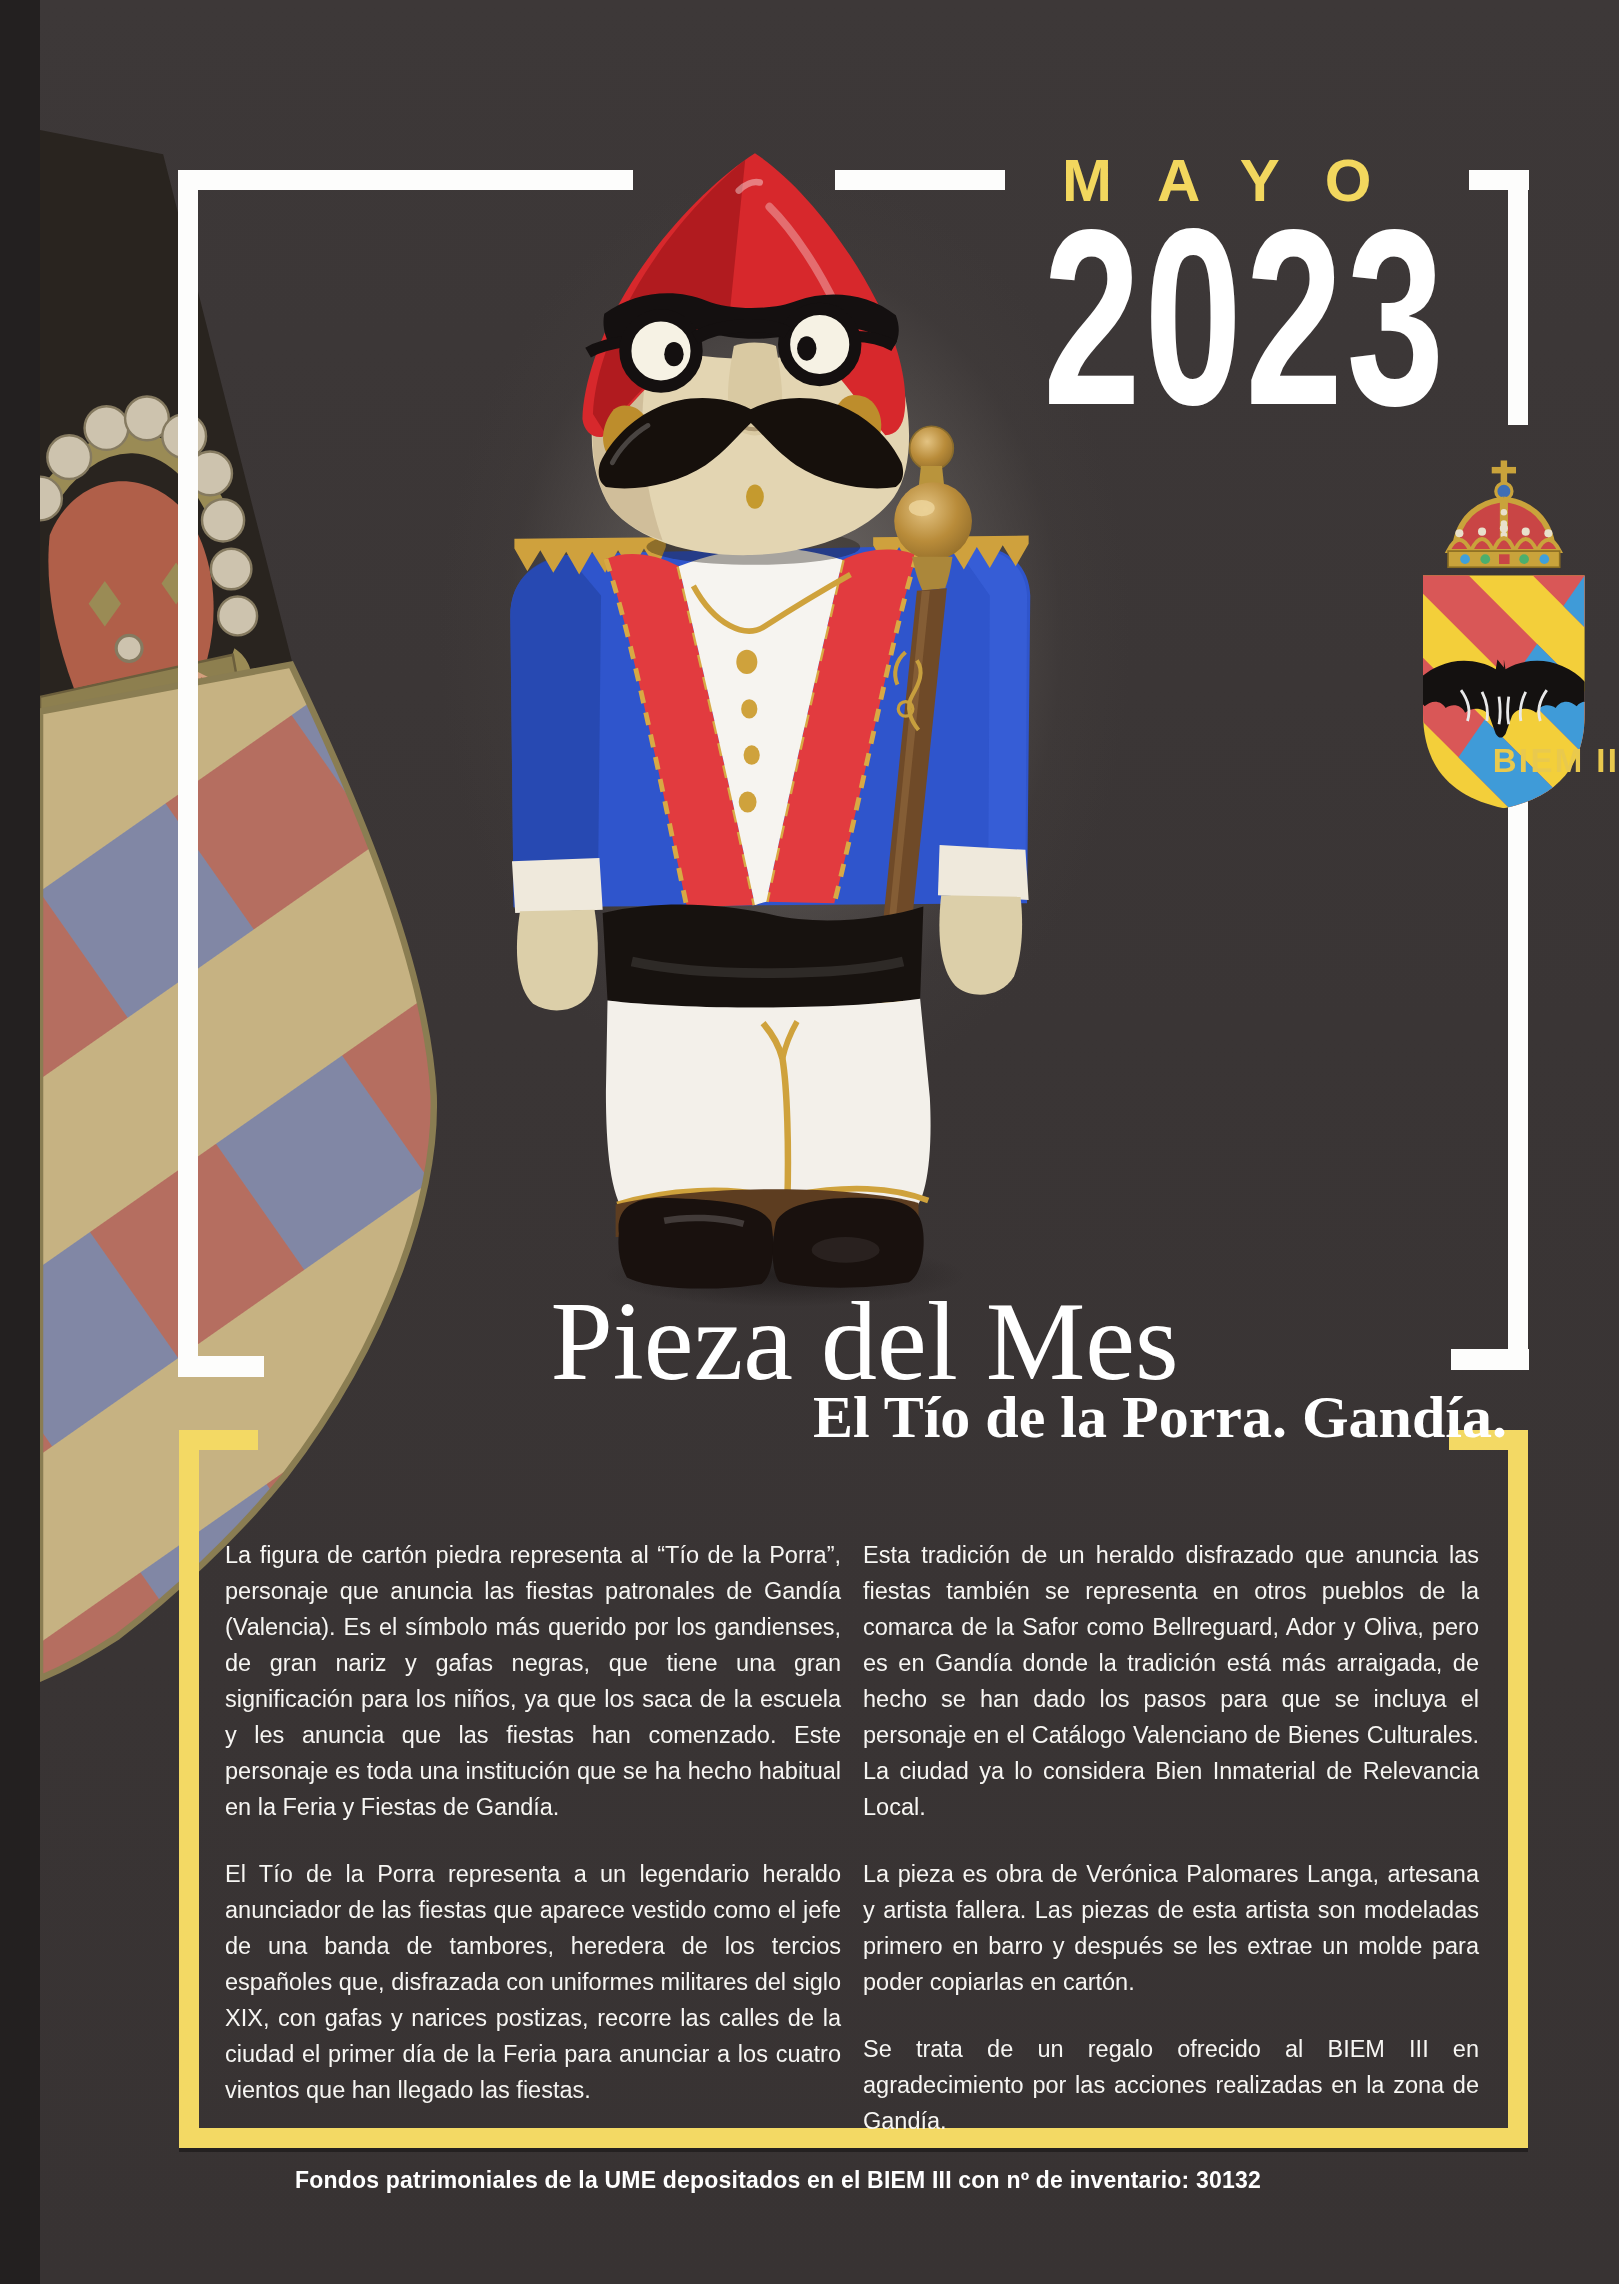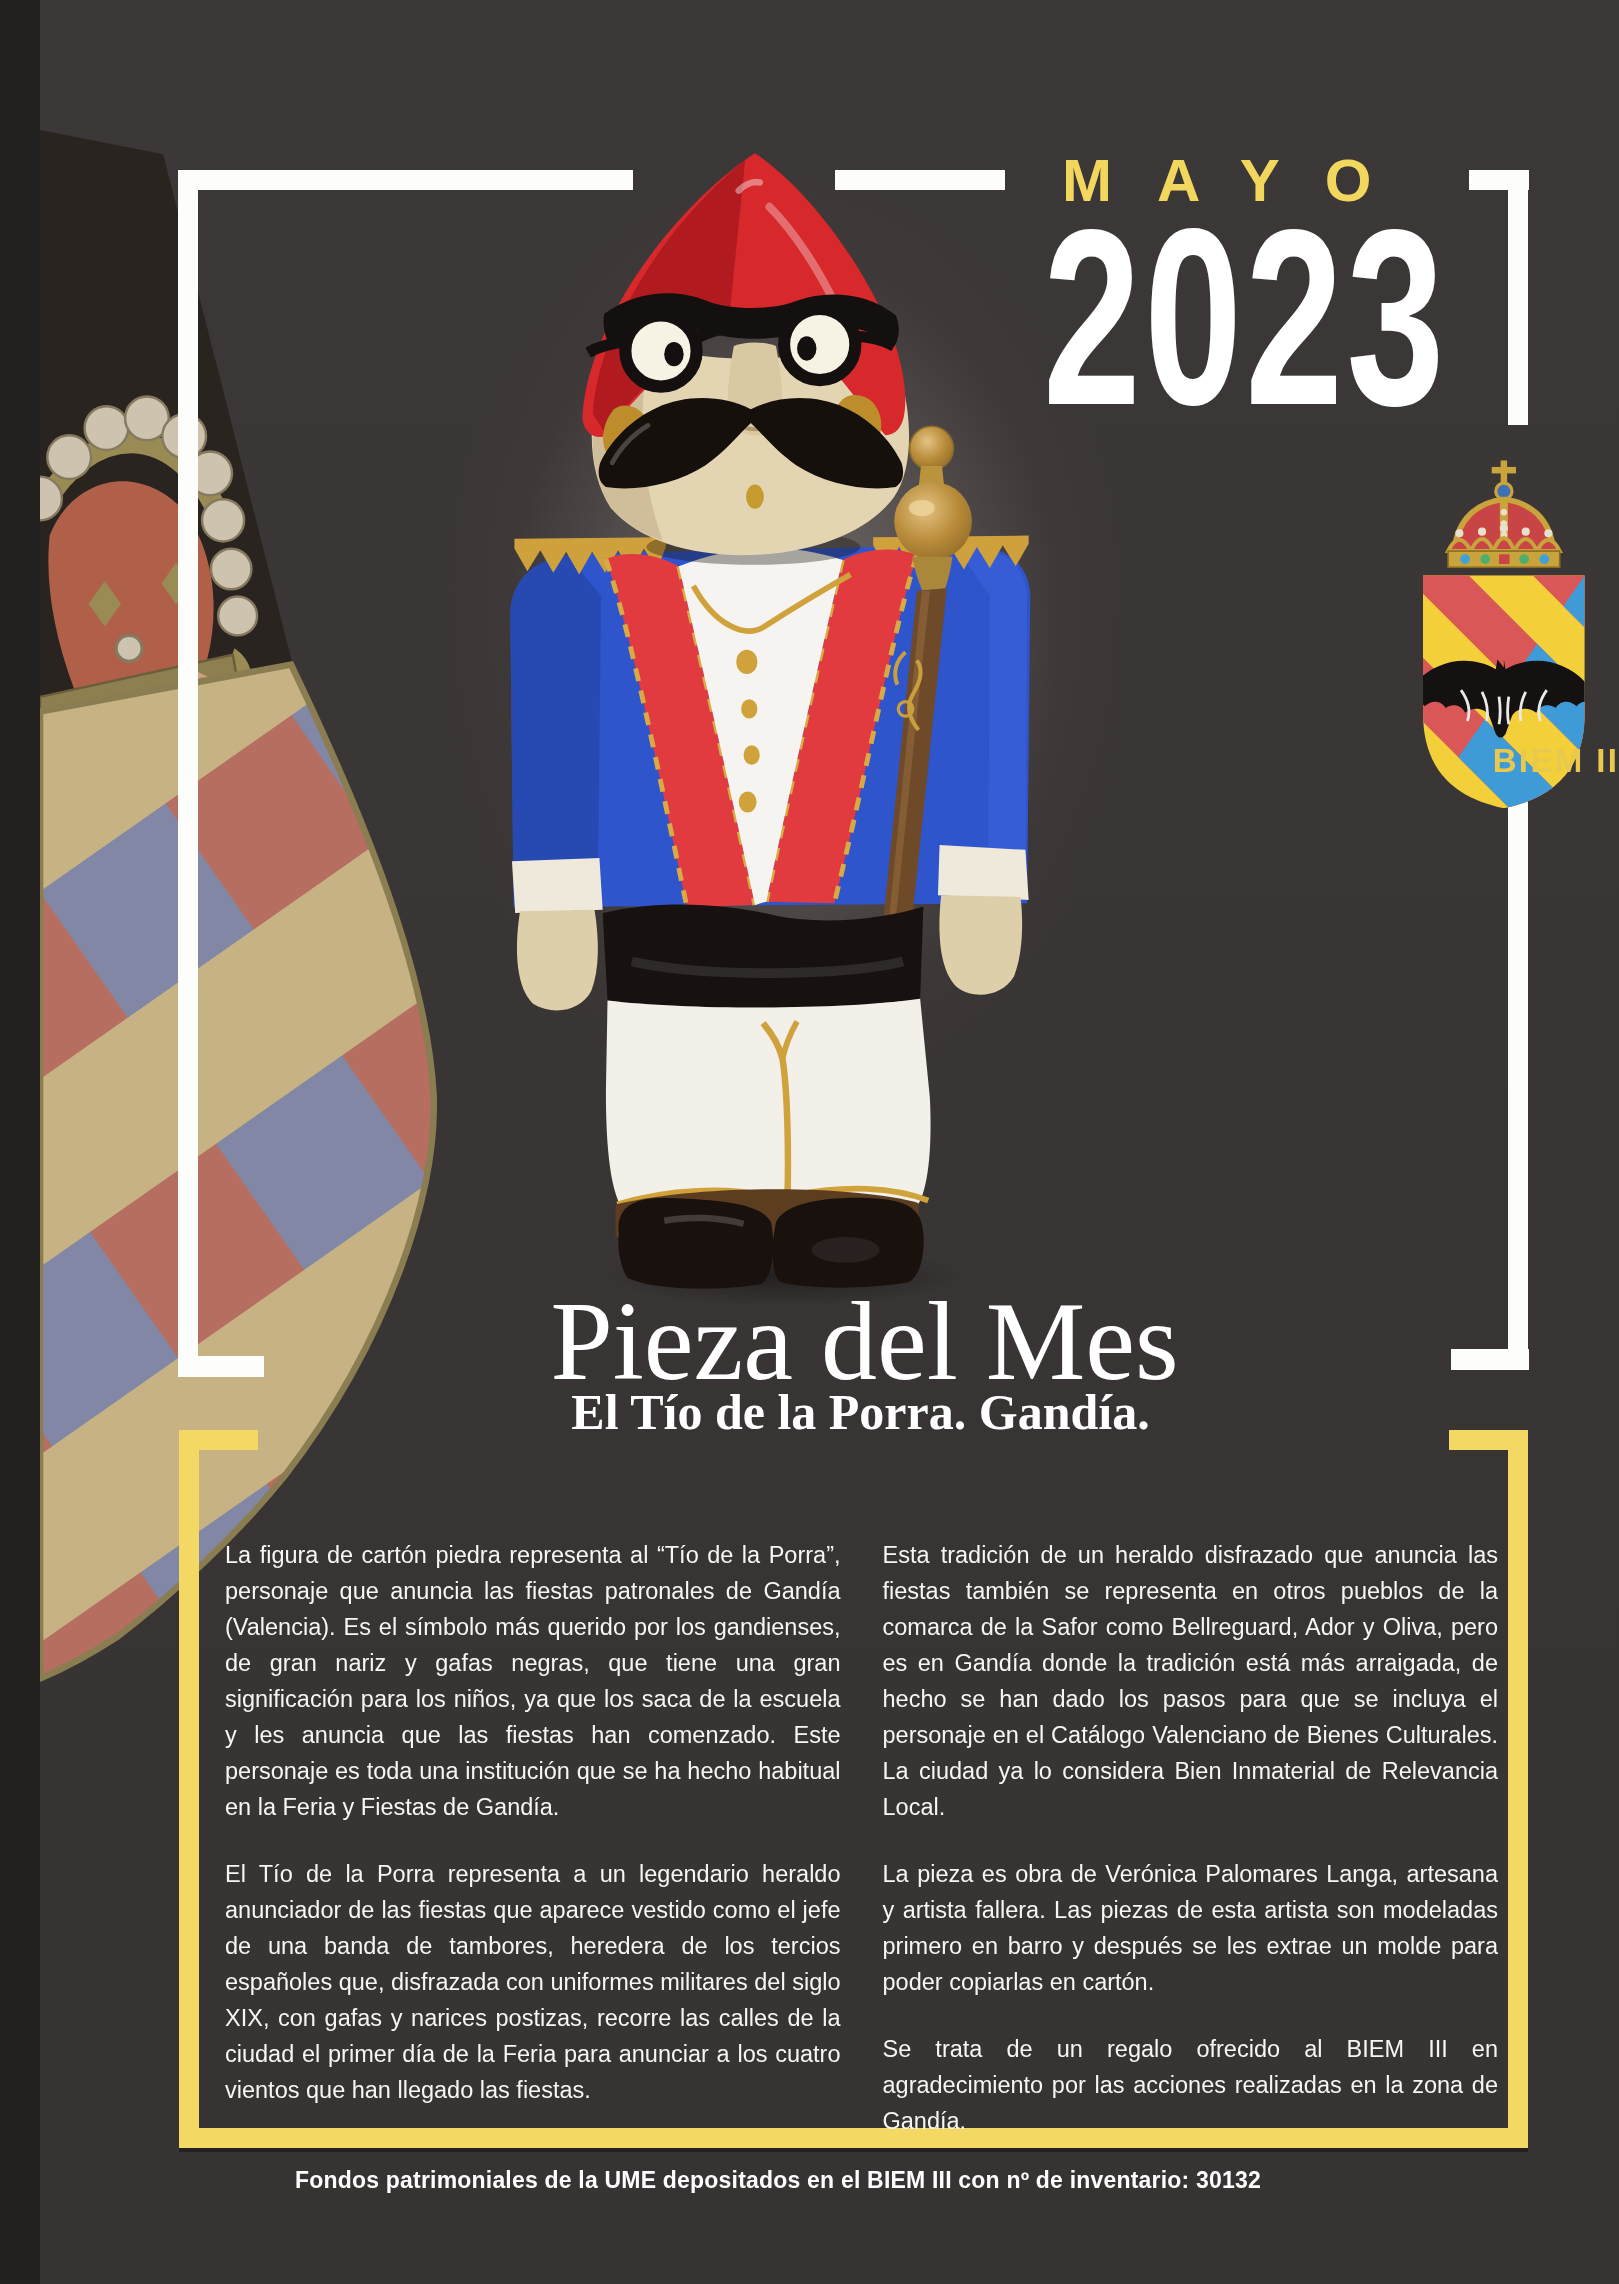--- a/index.html
+++ b/index.html
@@ -25,24 +25,24 @@
     letter-spacing:45px;white-space:nowrap;}
   .year{left:1003px;top:198px;z-index:6;color:#ffffff;font-size:251px;font-weight:bold;
     letter-spacing:4.9px;line-height:0.95;transform:scaleX(0.70);transform-origin:left top;white-space:nowrap;}
   
   .emblem{left:1340px;top:454px;width:251px;height:364px;z-index:6;}
   .emblem-label{left:1340px;top:742px;width:251px;z-index:7;text-align:right;color:#e9c94d;
     font-size:33px;font-weight:bold;letter-spacing:2.4px;}
   
   .title{left:178px;top:1285px;width:1293px;z-index:6;text-align:center;color:#ffffff;
     font-family:"Liberation Serif",serif;font-weight:normal;font-size:112px;line-height:1;white-space:nowrap;}
-  .subtitle{left:174px;top:1387px;width:1293px;z-index:6;text-align:center;color:#ffffff;
-    font-family:"Liberation Serif",serif;font-weight:bold;font-size:50px;line-height:1;white-space:nowrap;}
-  
-  .columns{left:185px;top:1537px;width:1273px;z-index:6;display:flex;gap:42px;}
+  .subtitle{left:174px;top:1387px;width:1293px;z-index:6;text-align:right;color:#ffffff;
+    font-family:"Liberation Serif",serif;font-weight:bold;font-size:60px;line-height:1;white-space:nowrap;}
+  
+  .columns{left:185px;top:1537px;width:1273px;z-index:6;display:flex;gap:22px;}
   .col{width:616px;color:#f7f6f3;font-size:23.5px;line-height:36px;text-align:justify;}
   .col p{margin:0 0 31px 0;}
   
   .footer{left:0;top:2167px;width:1476px;z-index:6;text-align:center;color:#ffffff;
     font-size:23px;font-weight:bold;letter-spacing:0.2px;}
   svg{display:block;}
   .banner{left:0;top:130px;z-index:1;}
   .figurine{left:462px;top:142px;z-index:4;}
 </style>
 </head>

